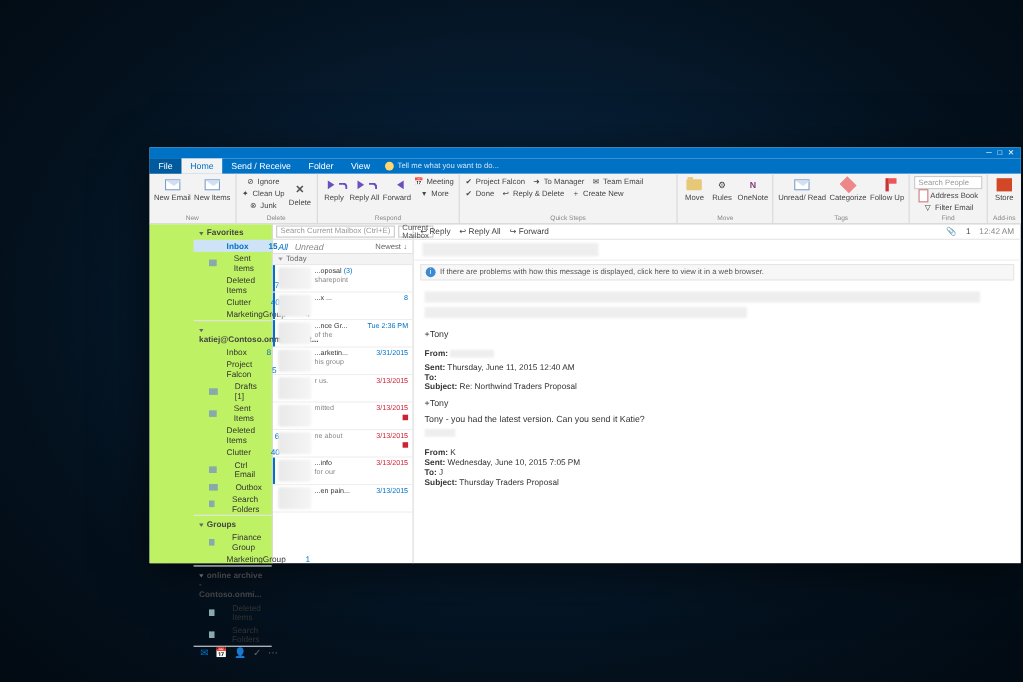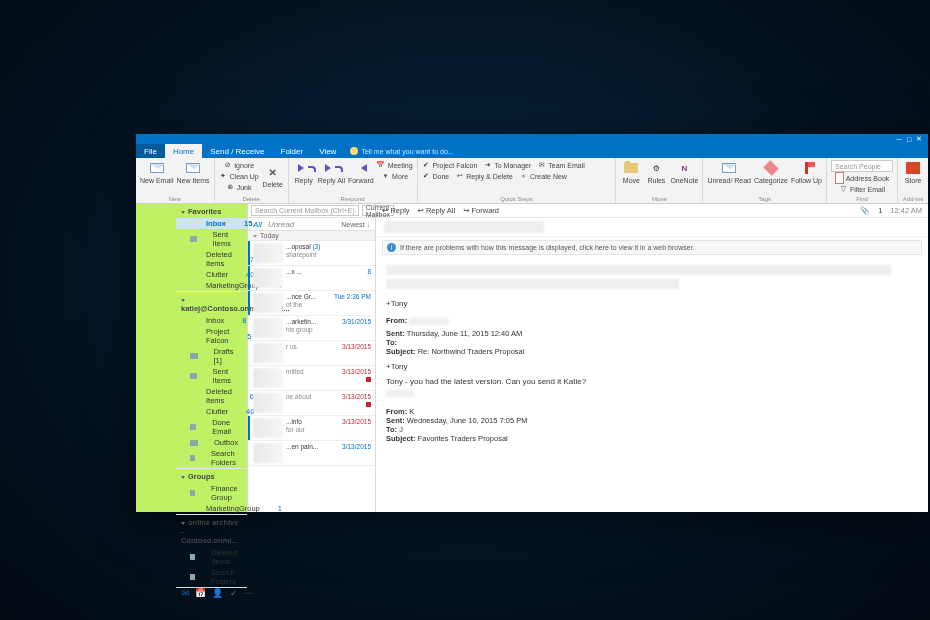--- a/index.html
+++ b/index.html
@@ -354,21 +354,21 @@
             <span class="nm">Deleted Items</span>
             <span class="cnt">6</span>
           </div>
           <div class="item">
             <span class="ic-mini"></span>
             <span class="nm">Clutter</span>
             <span class="cnt">40</span>
           </div>
           <div class="item">
             <span class="ic-mini"></span>
-            <span class="nm">Done Email</span>
+            <span class="nm">Ctrl Email</span>
           </div>
           <div class="item">
             <span class="ic-mini"></span>
             <span class="nm">Outbox</span>
           </div>
           <div class="item">
             <span class="ic-mini"></span>
             <span class="nm">Search Folders</span>
           </div>
           <div class="sec-hdr"><span class="tri"></span>Groups</div>
@@ -552,17 +552,17 @@
         <div class="hdrline"><b>Subject:</b> <span>Re: Northwind Traders Proposal</span></div>
         <div class="sep"></div>
         <div>+Tony</div>
         <div class="sep"></div>
         <div>Tony - you had the latest version. Can you send it Katie?</div>
         <div class="blurline" style="width:28px;height:7px;margin-top:4px"></div>
         <div class="sep"></div>
         <div class="hdrline"><b>From:</b> <span>K</span></div>
         <div class="hdrline"><b>Sent:</b> <span>Wednesday, June 10, 2015 7:05 PM</span></div>
         <div class="hdrline"><b>To:</b> <span>J</span></div>
-        <div class="hdrline"><b>Subject:</b> <span>Favorites Traders Proposal</span></div>
+        <div class="hdrline"><b>Subject:</b> <span>Thursday Traders Proposal</span></div>
       </div>
     </div>
   </div>
 </div>
 
 </body></html>

